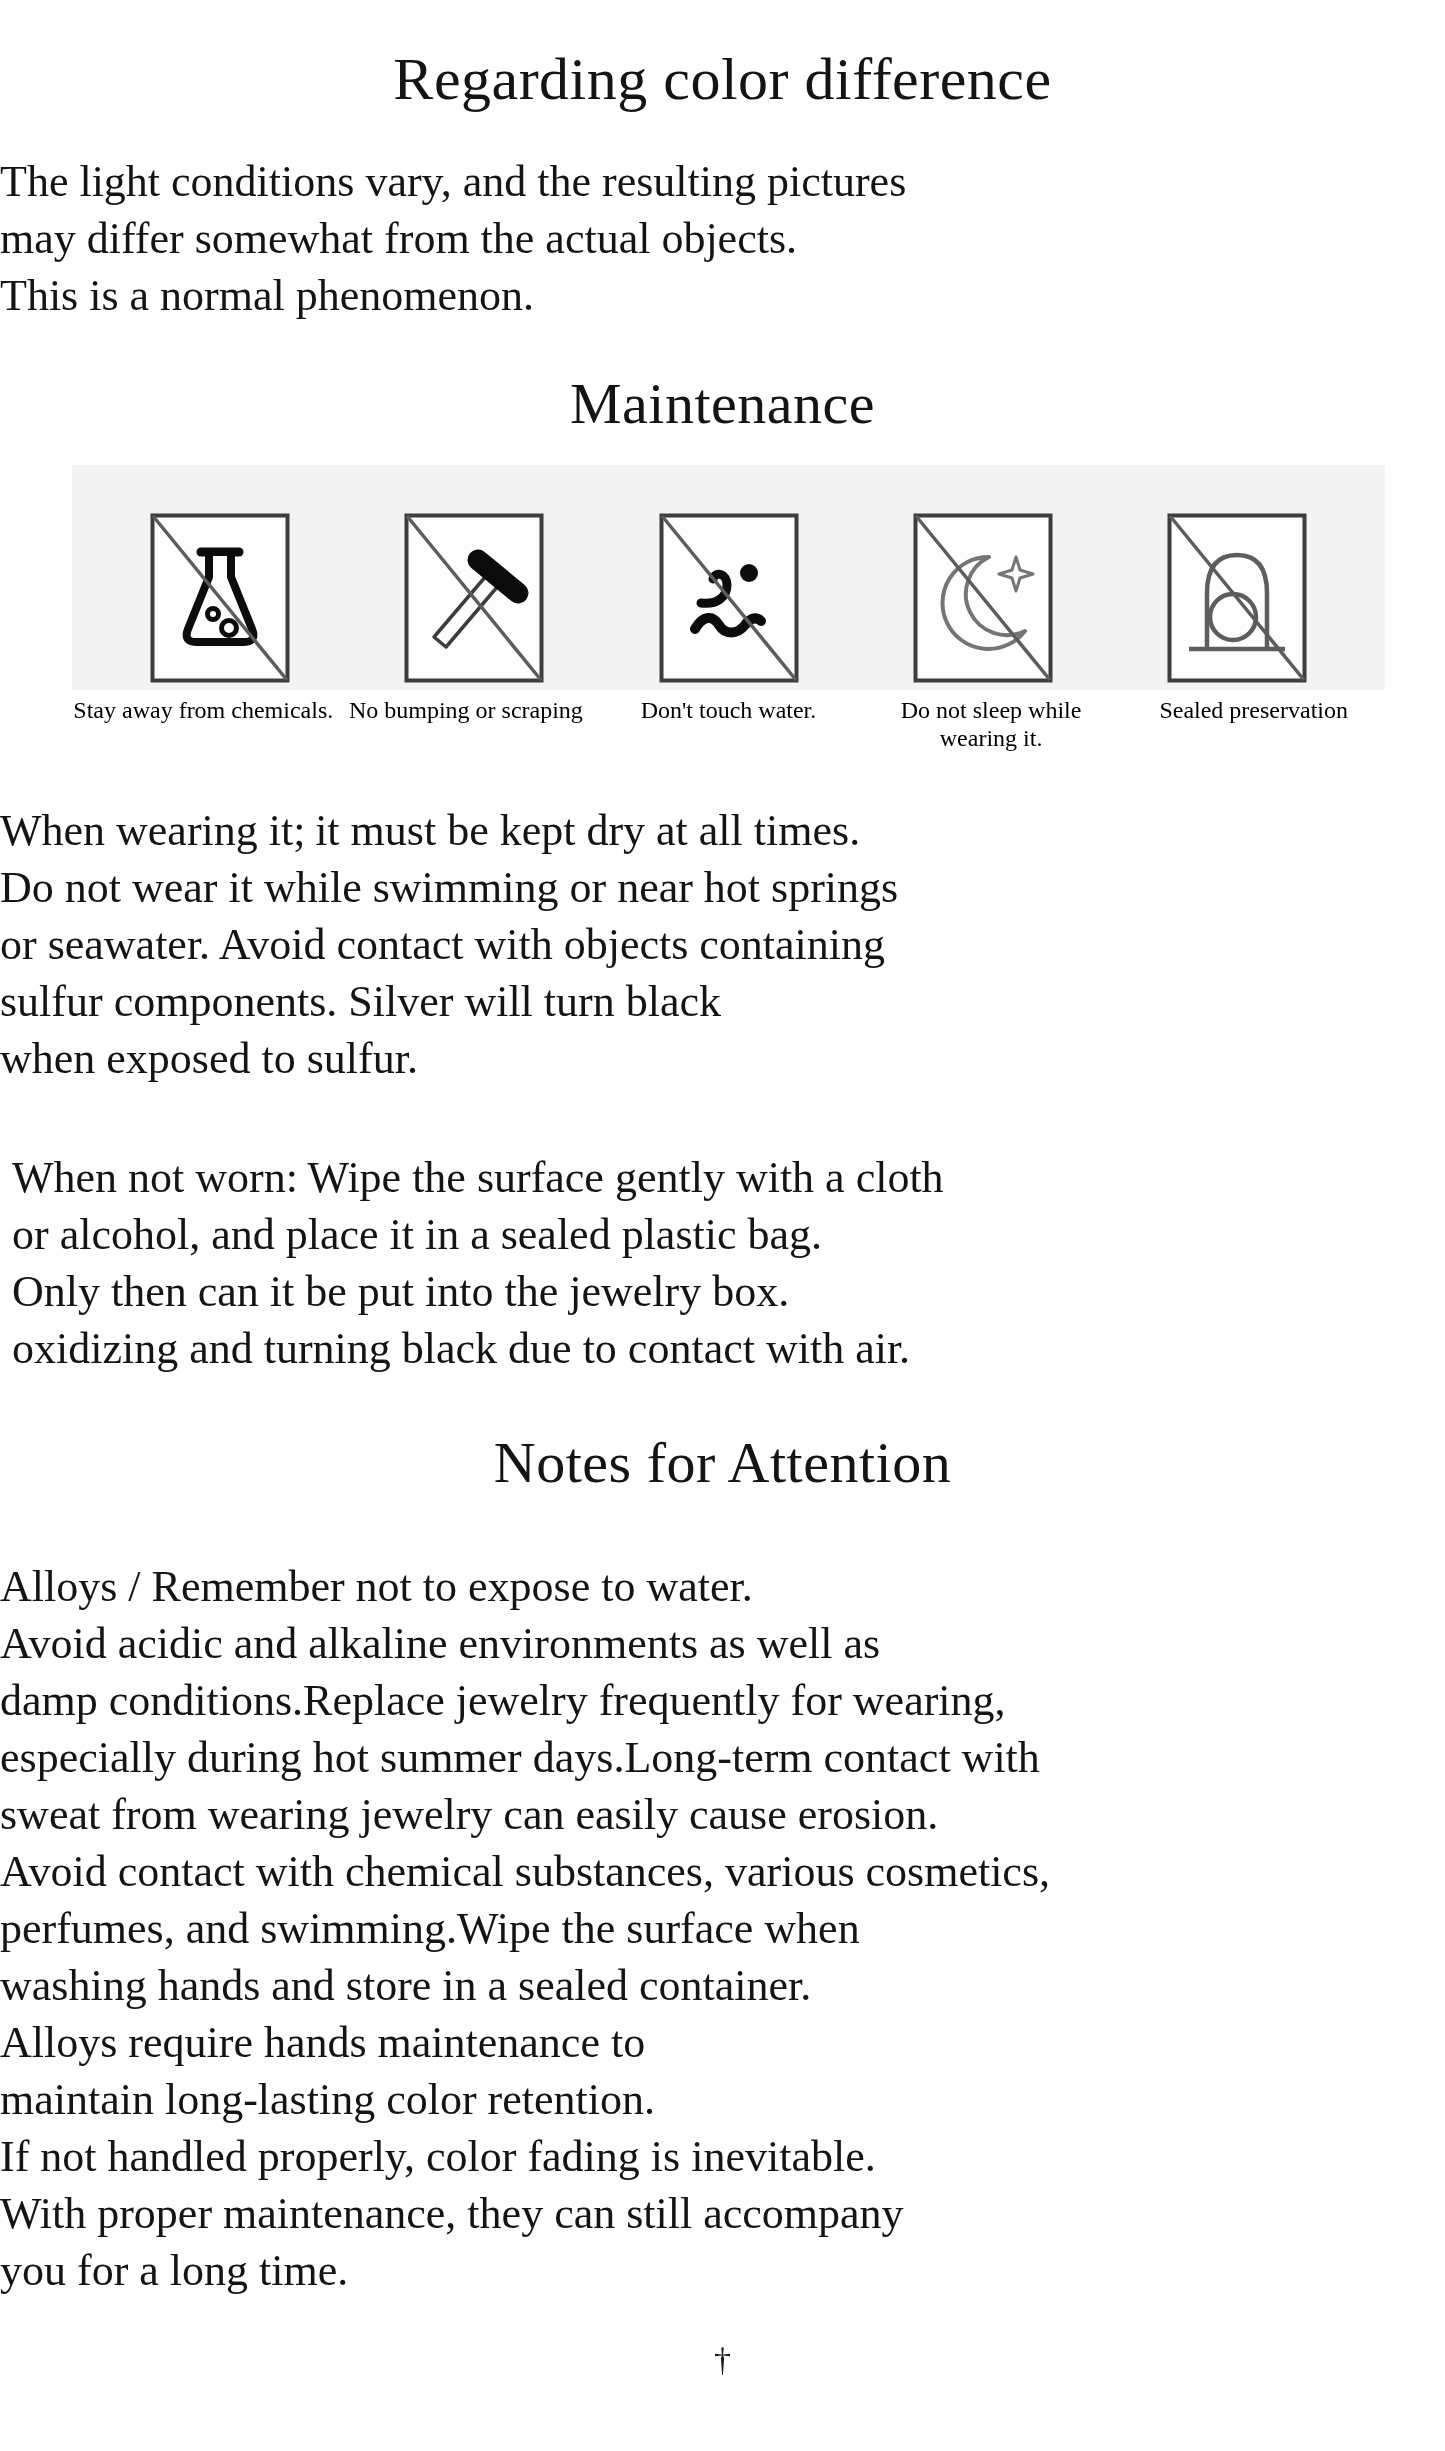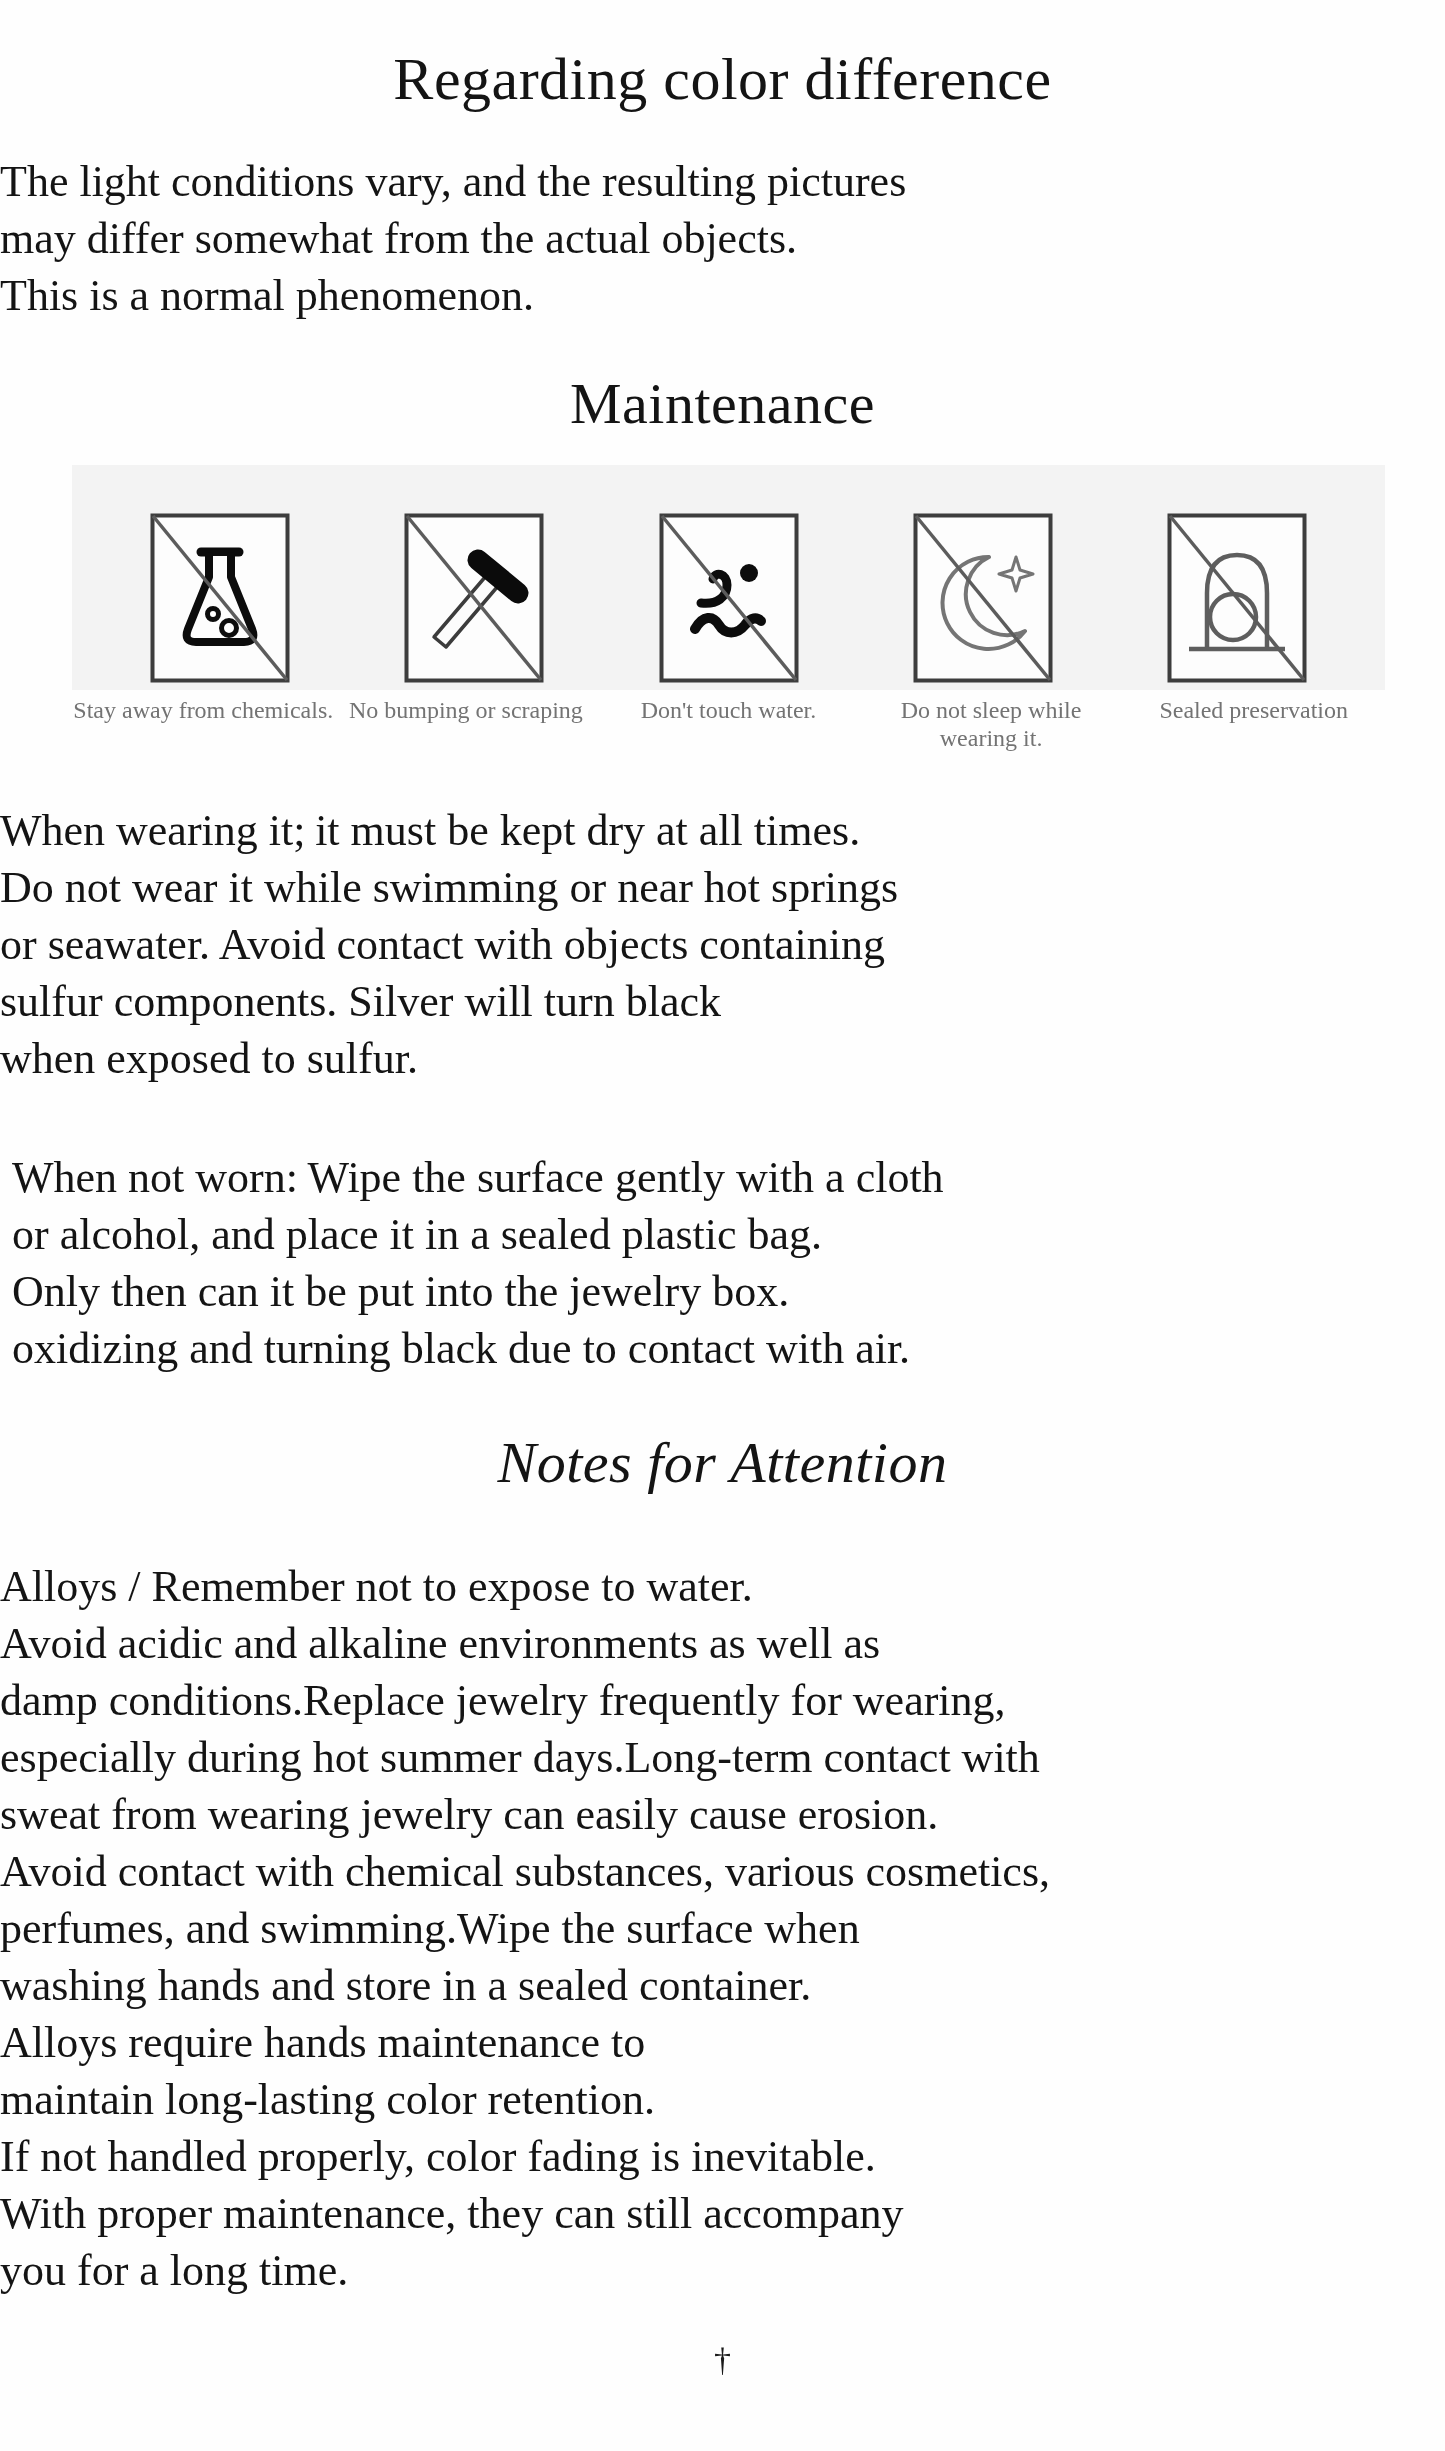--- a/index.html
+++ b/index.html
@@ -25,21 +25,21 @@
     letter-spacing: 0.5px;
   }
   .section-heading {
     margin: 50px 0 0;
     font-size: 58px;
     font-weight: 400;
     line-height: 1.05;
     text-align: center;
     letter-spacing: 0.5px;
   }
-  .notes-heading { margin-top: 56px; font-style: italic; }
+  .notes-heading { margin-top: 56px; }
 
   .para {
     font-size: 44px;
     line-height: 57px;
     text-align: left;
     margin: 0;
   }
   .intro { margin-top: 42px; }
   .when-wearing { margin-top: 50px; }
   .when-not-worn { margin-top: 62px; padding-left: 12px; }
@@ -62,21 +62,21 @@
   .caption-row {
     margin: 6px 0 0 72px;
     width: 1313px;
     display: flex;
   }
   .caption-row .cap {
     flex: 1;
     text-align: center;
     font-size: 24px;
     line-height: 28px;
-    color: #737373;
+    color: #000000;
   }
 
   .dagger {
     margin-top: 42px;
     font-size: 34px;
     text-align: center;
     color: #1a1a1a;
   }
 </style>
 </head>

